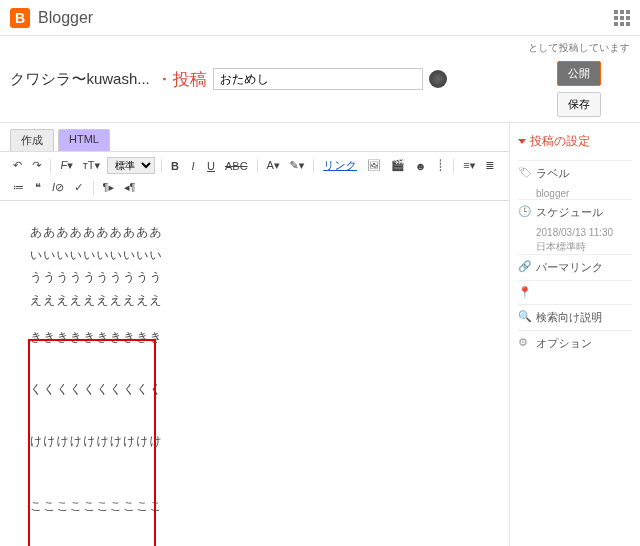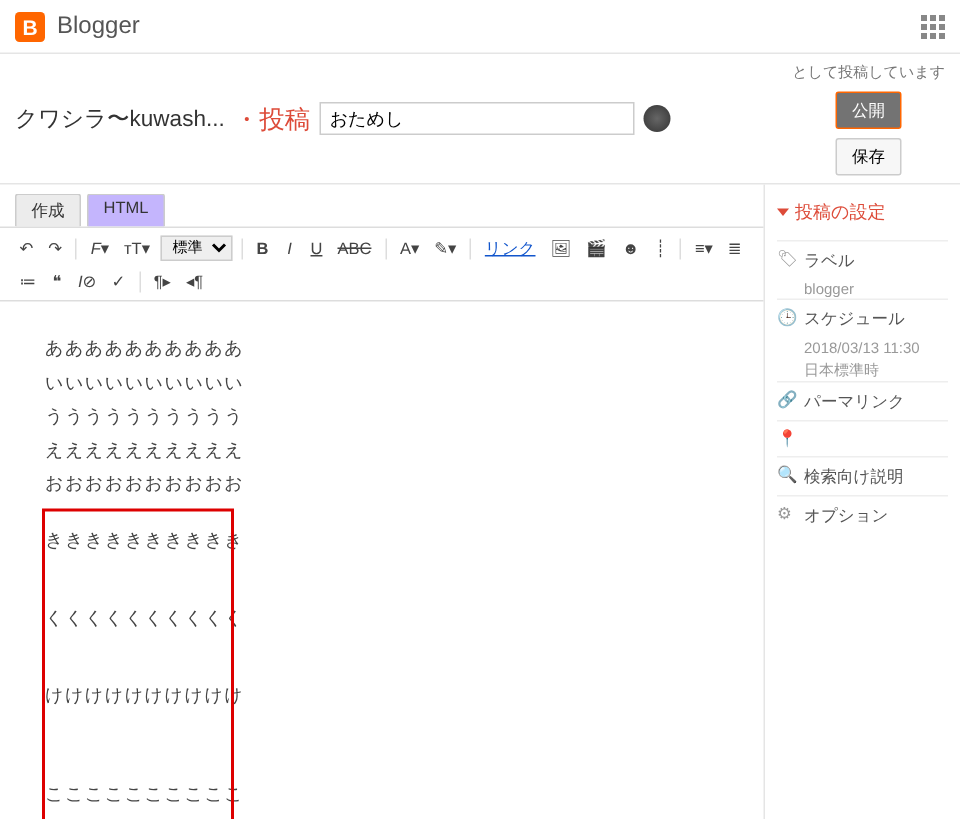--- a/index.html
+++ b/index.html
@@ -119,21 +119,20 @@
       <span class="sep"></span>
       <span class="tb-btn">¶▸</span>
       <span class="tb-btn">◂¶</span>
     </div>
     <div class="editor-wrap">
       <div class="editor-content">
         <div class="content-line">ああああああああああ</div>
         <div class="content-line">いいいいいいいいいい</div>
         <div class="content-line">うううううううううう</div>
         <div class="content-line">ええええええええええ</div>
-        <div class="content-line">おおおおおおおおおお</div>
         <div class="gap"></div>
         <div class="content-line">きききききききききき</div>
         <div class="gap"></div>
         <div class="gap"></div>
         <div class="content-line">くくくくくくくくくく</div>
         <div class="gap2"></div>
         <div class="content-line">けけけけけけけけけけ</div>
         <div class="gap2"></div>
         <div class="gap"></div>
         <div class="content-line">ここここここここここ</div>

